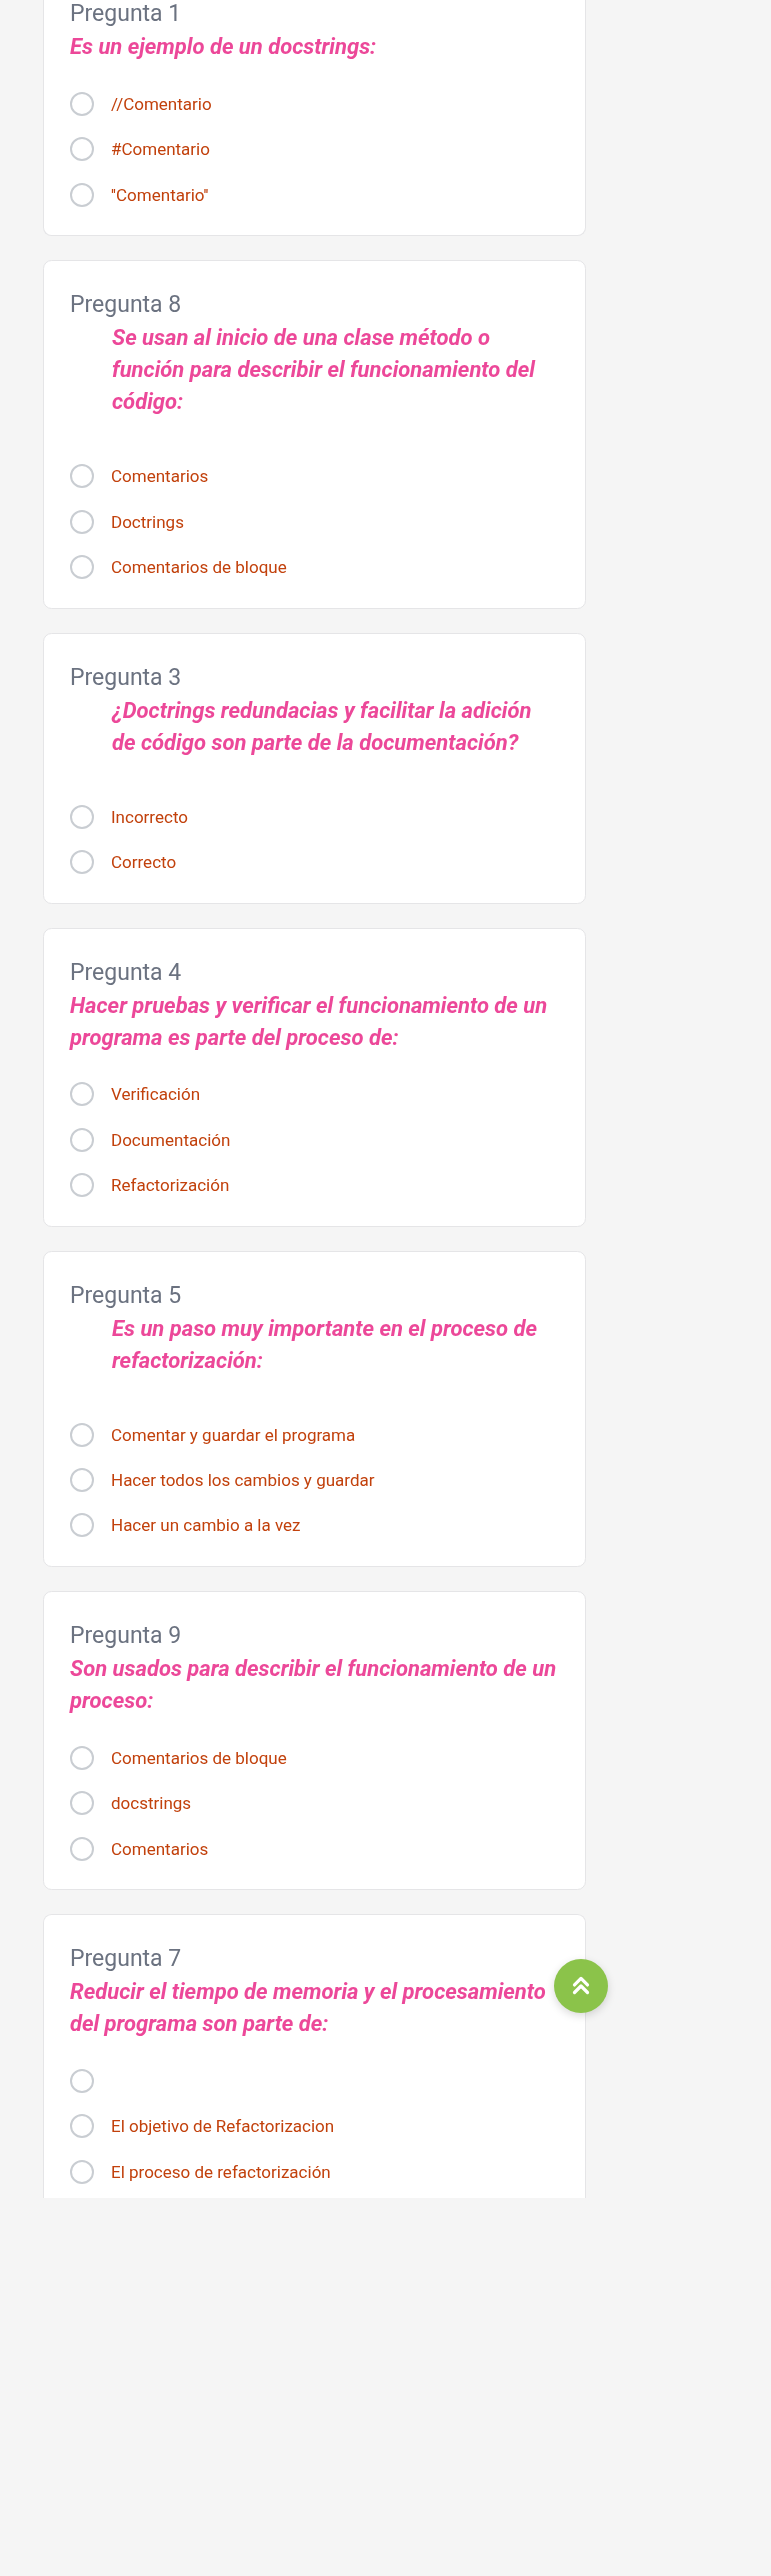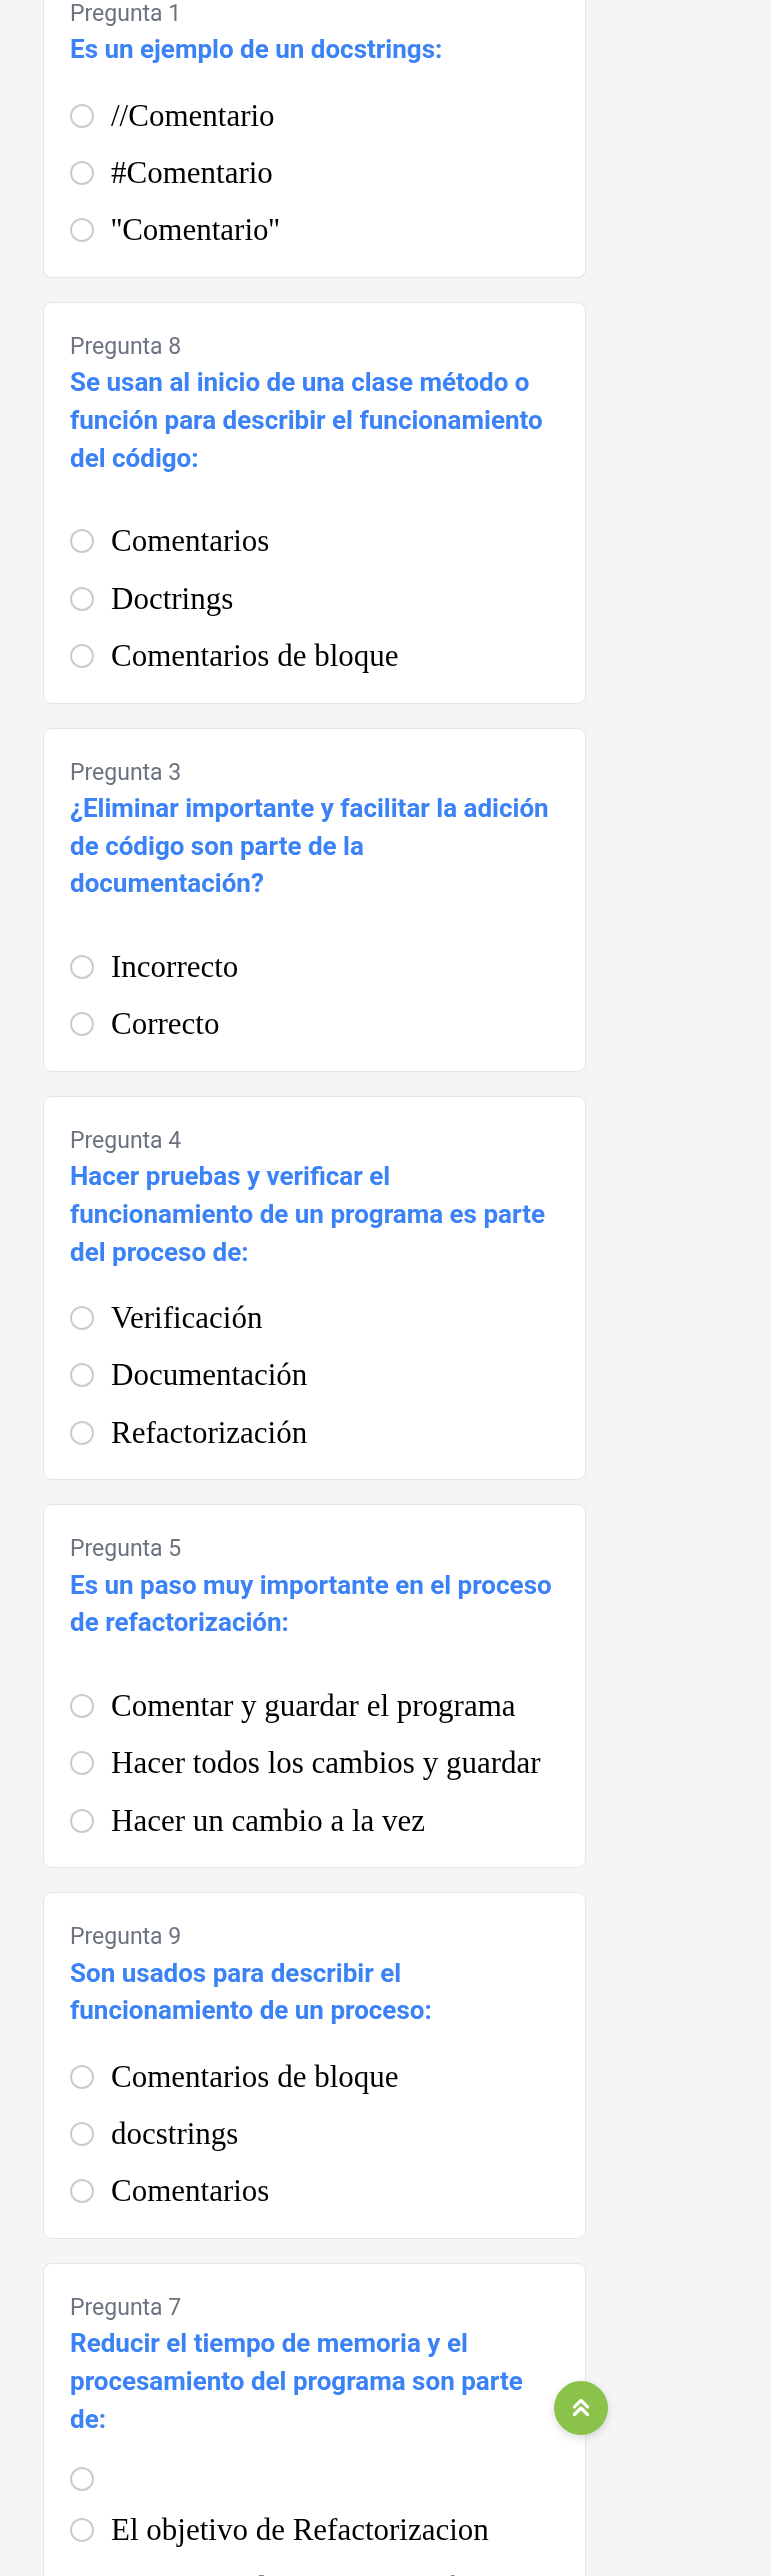--- a/index.html
+++ b/index.html
@@ -26,47 +26,47 @@
     border-top: none;
     padding-top: 0;
   }
   .question-number {
     color: #6b7280;
     font-size: 23px;
     font-weight: 400;
     margin-bottom: 4.3px;
   }
   .question-text {
-    color: #3b82f6;
-    font-size: 26px;
+    color: #ec4899;
+    font-size: 22px;
     line-height: 1.45;
     font-weight: 700;
     margin-bottom: 28.6px;
-  }
-  .question-text.tight { margin-bottom: 46px; }
+    font-style: italic;
+  }
+  .question-text.tight { margin-bottom: 46px; margin-left: 42px; }
   .options { display: flex; flex-direction: column; gap: 21.4px; }
   .option {
     display: flex;
     align-items: center;
     gap: 17px;
     cursor: pointer;
   }
   .radio {
     width: 24px;
     height: 24px;
     border-radius: 50%;
     border: 2.9px solid #c9cdd2;
     flex-shrink: 0;
     background: #fff;
   }
   .option-label {
-    color: #000000;
-    font-size: 31px;
+    color: #c2410c;
+    font-size: 17px;
     font-weight: 400;
-    font-family: Liberation Serif, serif;
   }
   .scroll-top {
     position: absolute;
     right: 21.4px;
     bottom: 228px;
     width: 54px;
     height: 54px;
     border-radius: 50%;
     background: #8bc34a;
     display: flex;
@@ -115,21 +115,21 @@
         </div>
       <div class="option">
           <div class="radio"></div>
           <div class="option-label">Comentarios de bloque</div>
         </div>
     </div>
   </div>
 
   <div class="question-card">
     <div class="question-number">Pregunta 3</div>
-    <div class="question-text tight">¿Eliminar importante y facilitar la adición de código son parte de la documentación?</div>
+    <div class="question-text tight">¿Doctrings redundacias y facilitar la adición de código son parte de la documentación?</div>
     <div class="options">
       <div class="option">
           <div class="radio"></div>
           <div class="option-label">Incorrecto</div>
         </div>
       <div class="option">
           <div class="radio"></div>
           <div class="option-label">Correcto</div>
         </div>
     </div>

